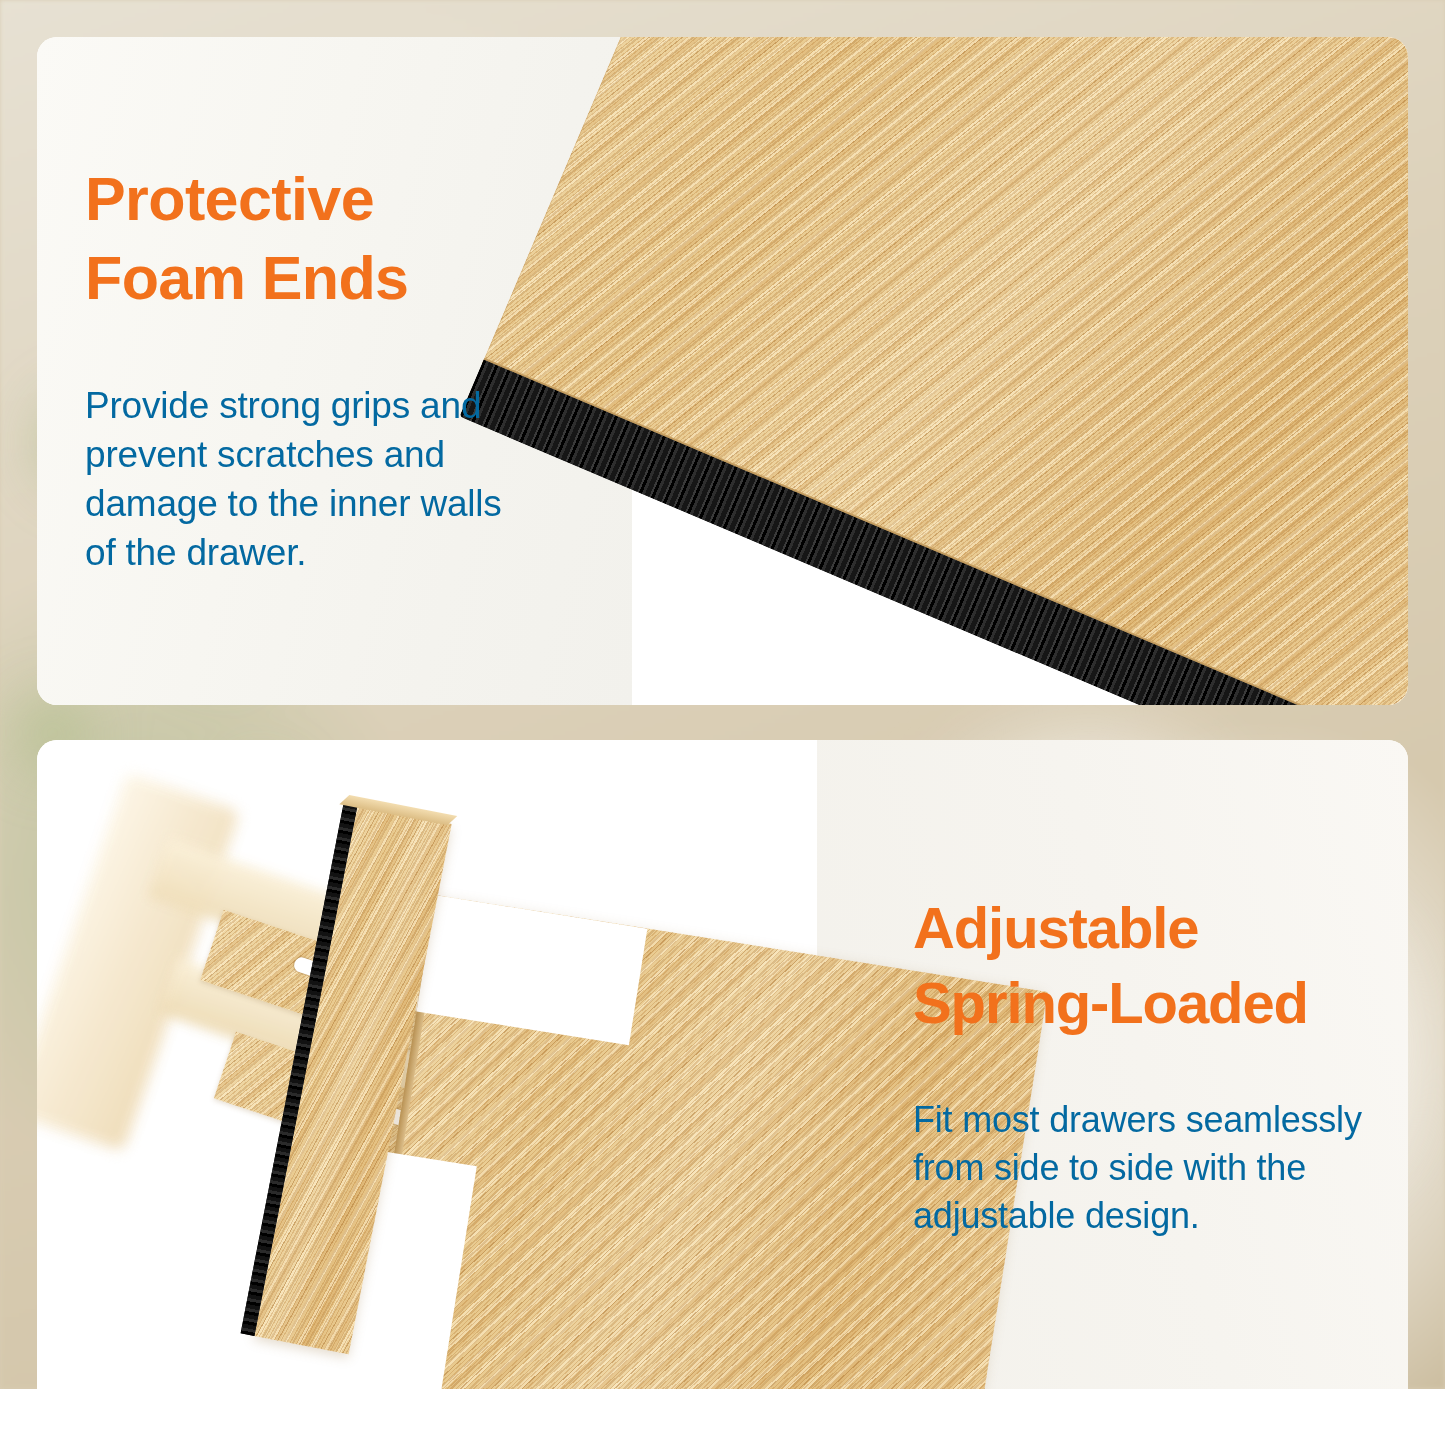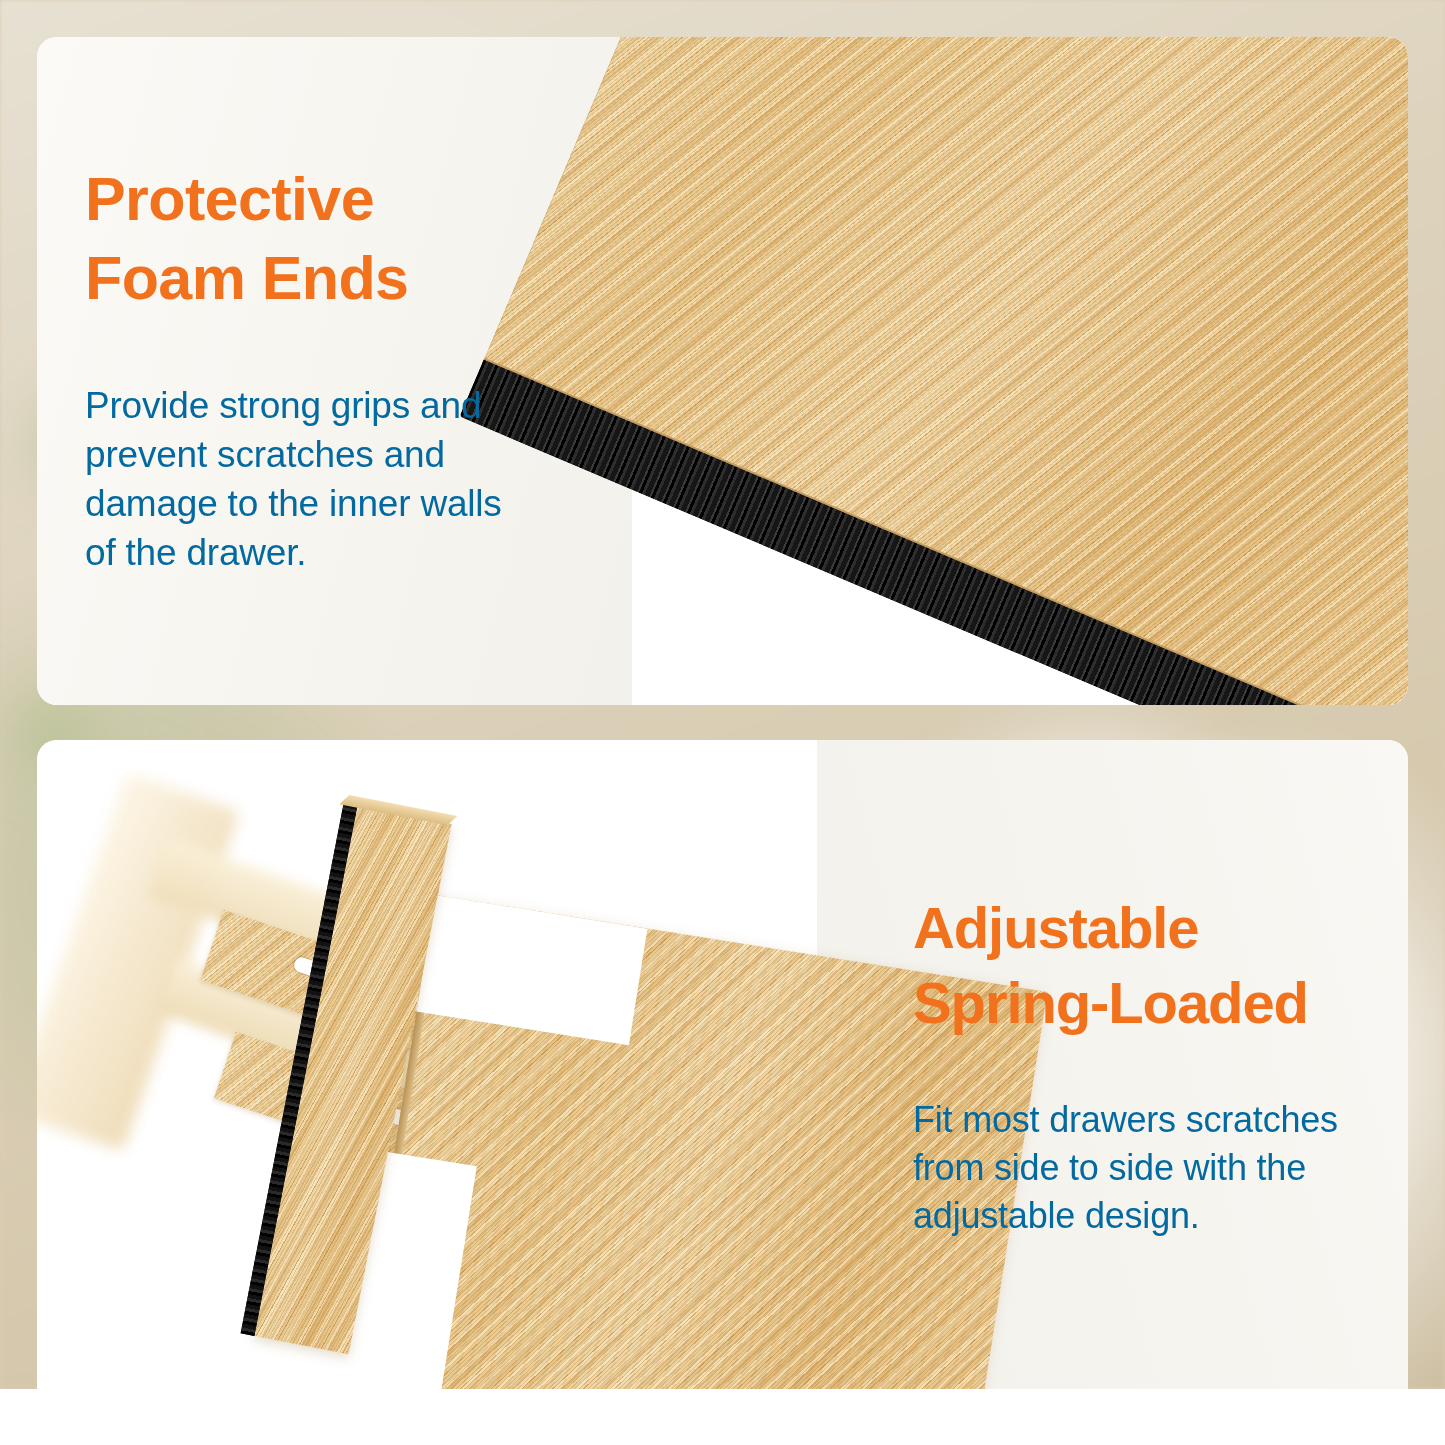--- a/index.html
+++ b/index.html
@@ -332,18 +332,18 @@
           <div id="divider-cap"></div>
         </div>
 
       </div>
     </div>
   </div>
 
   <div id="bot-text-block" class="text-block">
     <div id="bot-headline" class="headline">Adjustable
 Spring-Loaded</div>
-    <div id="bot-body" class="body-copy">Fit most drawers scratches
+    <div id="bot-body" class="body-copy">Fit most drawers seamlessly
 from side to side with the
 adjustable design.</div>
   </div>
 
 </div>
 
 </body></html>

